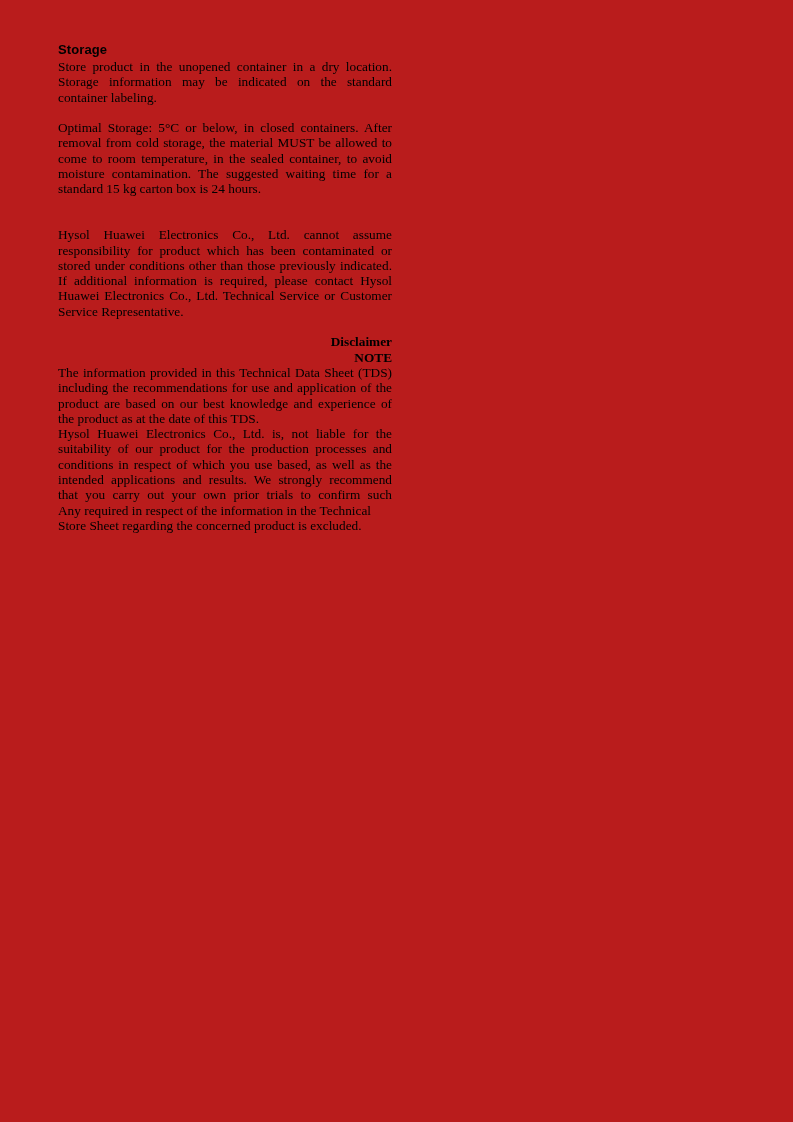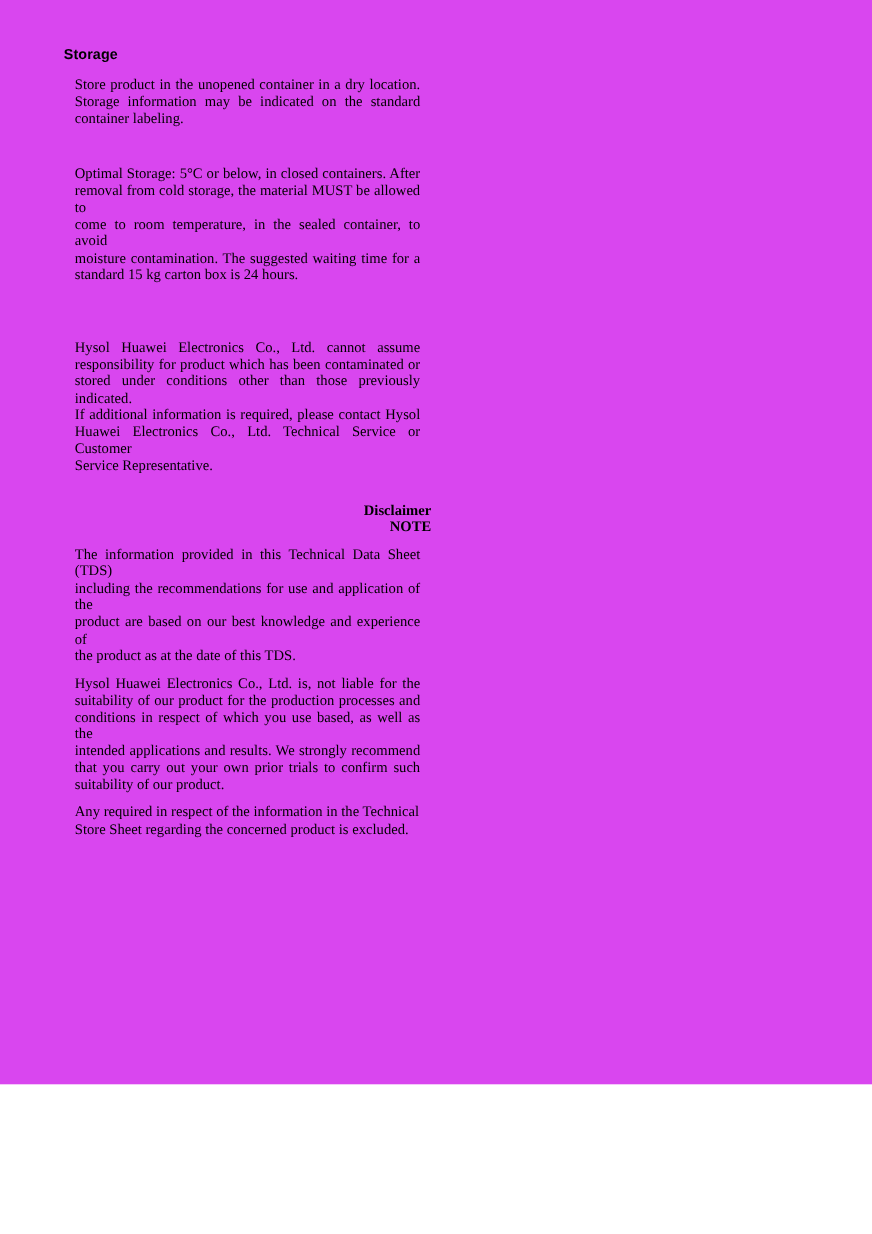--- a/index.html
+++ b/index.html
@@ -3,22 +3,22 @@
 <meta charset="utf-8">
 <style>
   html, body {
     margin: 0;
     padding: 0;
     background: #ffffff;
   }
   .page {
     position: relative;
     width: 793px;
-    height: 986px;
-    background: #d946ef;
+    height: 1122px;
+    background: #b91c1c;
     overflow: hidden;
   }
   .text-column {
     position: absolute;
     left: 58px;
     top: 40px;
     width: 334px;
     color: #000000;
     font-family: "Liberation Serif", "DejaVu Serif", serif;
     font-size: 13.3px;
@@ -32,21 +32,21 @@
     letter-spacing: 0.1px;
   }
   .heading-serif {
     font-family: "Liberation Serif", "DejaVu Serif", serif;
     font-weight: bold;
     font-size: 13.3px;
     line-height: 15.3px;
     text-align: right;
   }
   .paragraph {
-    margin: 10px;
+    margin: 0;
   }
   .line {
     white-space: normal;
   }
   .jline {
     text-align: justify;
     text-align-last: justify;
   }
   .spacer {
     height: 15.3px;
@@ -89,20 +89,19 @@
         <div class="line jline">including the recommendations for use and application of the</div>
         <div class="line jline">product are based on our best knowledge and experience of</div>
         <div class="line">the product as at the date of this TDS.</div>
       </div>
       <div class="paragraph">
         <div class="line jline">Hysol Huawei Electronics Co., Ltd. is, not liable for the</div>
         <div class="line jline">suitability of our product for the production processes and</div>
         <div class="line jline">conditions in respect of which you use based, as well as the</div>
         <div class="line jline">intended applications and results. We strongly recommend</div>
         <div class="line jline">that you carry out your own prior trials to confirm such</div>
-        <div class="line">suitability of our product.</div>
       </div>
       <div class="paragraph">
         <div class="line">Any required in respect of the information in the Technical</div>
         <div class="line">Store Sheet regarding the concerned product is excluded.</div>
       </div>
     </div>
 </div>
 
 </body></html>

